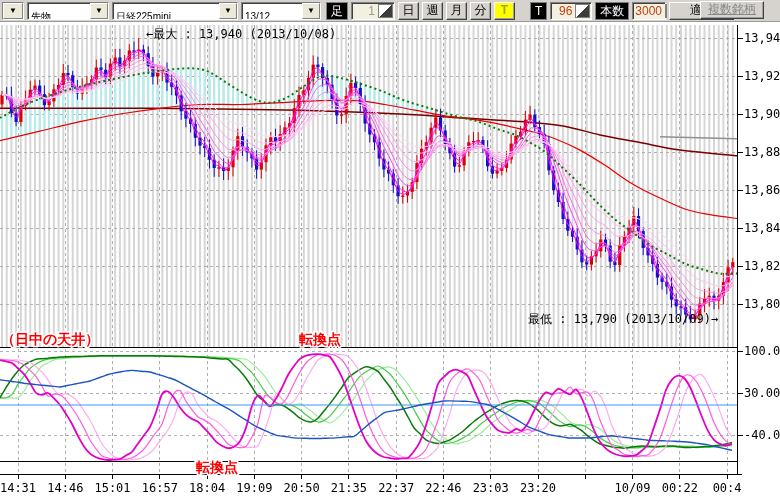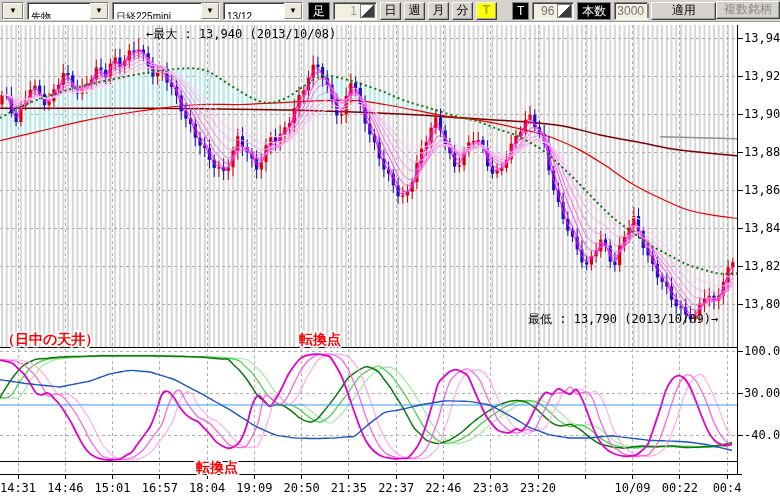--- a/index.html
+++ b/index.html
@@ -10,49 +10,49 @@
            border-bottom:1px solid #9a9a9a;display:flex;align-items:center;gap:3px;padding-left:2px;box-sizing:border-box;}
   .combo{display:flex;height:18px;background:#fff;box-sizing:border-box;
          border:1px solid;border-color:#808080 #ffffff #ffffff #808080;box-shadow:inset 1px 1px 0 #404040;}
   .combo .ctxt{flex:1;font-size:10px;line-height:16px;padding:6px 3px;white-space:nowrap;overflow:hidden;color:#000;}
   .combo .cbtn{width:16px;background:#ede9d8;border:1px solid;border-color:#fff #808080 #808080 #fff;
                display:flex;align-items:center;justify-content:center;font-size:8px;color:#000;}
   .blk{height:18px;background:#000;color:#fff;font-size:12px;line-height:16px;padding:0 4px;
        border:1px solid #808080;box-sizing:border-box;white-space:nowrap;}
   .spin{display:flex;height:18px;background:#f3f0e2;box-sizing:border-box;
         border:1px solid;border-color:#808080 #ffffff #ffffff #808080;box-shadow:inset 1px 1px 0 #404040;}
-  .spin .sval{flex:1;font-size:12px;line-height:16px;text-align:right;padding:0 2px;color:#737373;}
+  .spin .sval{flex:1;font-size:12px;line-height:16px;text-align:right;padding:0 2px;color:#c2410c;}
   .spin .sval.gray{color:#9a9a9a;}
   .spin .sud{width:13px;margin:1px;background:linear-gradient(135deg,#ffffff 48%,#3c3c3c 52%);
              border:1px solid #808080;}
   .tbtn{height:18px;min-width:21px;background:#d6d3ce;font-size:12px;line-height:15px;text-align:center;
         padding:0 3px;box-sizing:border-box;color:#000;white-space:nowrap;
         border:1px solid;border-color:#ffffff #404040 #404040 #ffffff;box-shadow:inset -1px -1px 0 #a0a0a0;}
   .tbtn.yellow{background:#ffff00;color:#a8a800;font-weight:bold;}
-  .tbtn.disabled{position:absolute;right:0;top:1px;width:64px;color:#8a8a8a;}
+  .tbtn.disabled{position:absolute;right:16px;top:1px;width:64px;color:#8a8a8a;text-decoration:underline;}
   .gap{width:9px;}
   
   #chart{position:absolute;left:0;top:22px;}
   text{font-family:"DejaVu Sans Mono","Liberation Mono",monospace;}
   .jp-red{font-family:"DejaVu Sans","Liberation Sans",sans-serif;}
 </style>
 </head>
 <body>
 
 <div class="screen">
 
   <div class="toolbar">
     <div class="combo" style="width:22px">
       <div class="cbtn" style="width:100%">▼</div>
     </div>
     <div class="combo" style="width:82px">
       <div class="ctxt">先物</div>
       <div class="cbtn">▼</div>
     </div>
-    <div class="combo" style="width:108px">
+    <div class="combo" style="width:126px">
       <div class="ctxt">日経225mini</div>
       <div class="cbtn">▼</div>
     </div>
     <div class="combo" style="width:80px">
       <div class="ctxt">13/12</div>
       <div class="cbtn">▼</div>
     </div>
     <div class="blk" style="margin-left:2px">足</div>
     <div class="spin" style="width:44px">
       <div class="sval gray">1</div>

